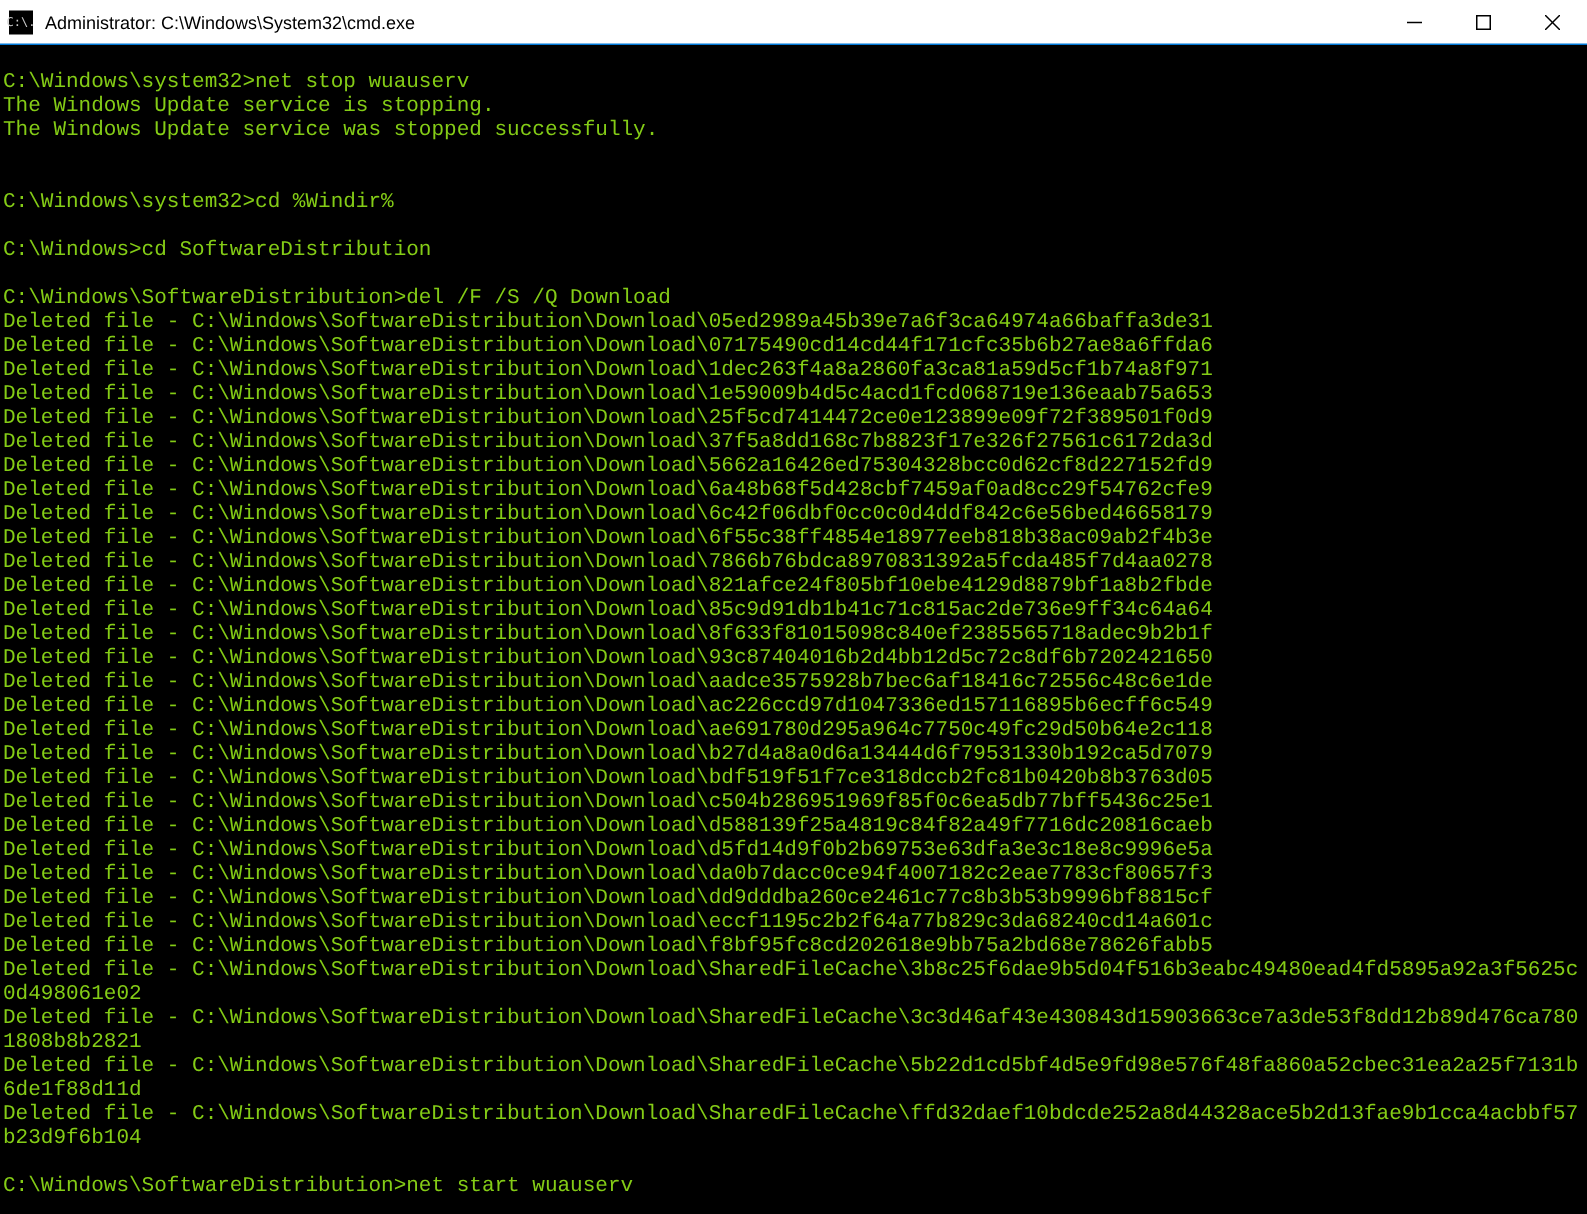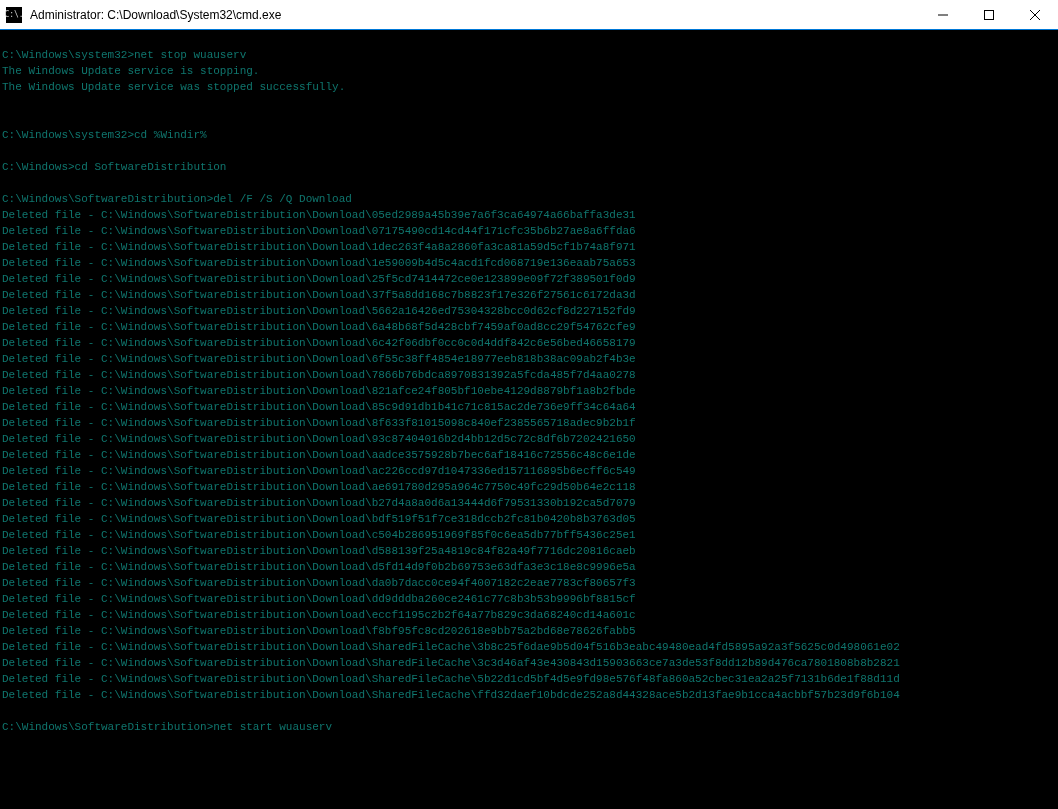--- a/index.html
+++ b/index.html
@@ -53,42 +53,42 @@
       align-items: center;
       justify-content: center;
       color: #000;
     }
     .window-control svg {
       width: 10px;
       height: 10px;
     }
     .terminal {
       background: #000;
-      color: #0f766e;
+      color: #84cc16;
       padding: 1px 2px;
       line-height: 16px;
-      font-size: 11px;
+      font-size: 14px;
       white-space: pre-wrap;
       word-break: break-all;
       height: calc(100% - 30px);
       overflow: hidden;
     }
     .terminal-line {
       display: block;
     }
     .empty-line {
       height: 16px;
     }
   </style>
 </head>
 <body>
 
 <div class="title-bar">
   <div class="title-bar-icon">C:\.</div>
-  <div class="title-text">Administrator: C:\Download\System32\cmd.exe</div>
+  <div class="title-text">Administrator: C:\Windows\System32\cmd.exe</div>
   <div class="window-controls">
     <div class="window-control">
       <svg viewBox="0 0 10 10">
           <line x1="0" y1="5" x2="10" y2="5" stroke="#000" stroke-width="1"></line>
         </svg>
     </div>
     <div class="window-control">
       <svg viewBox="0 0 10 10">
           <rect x="0.5" y="0.5" width="9" height="9" fill="none" stroke="#000" stroke-width="1"></rect>
         </svg>

